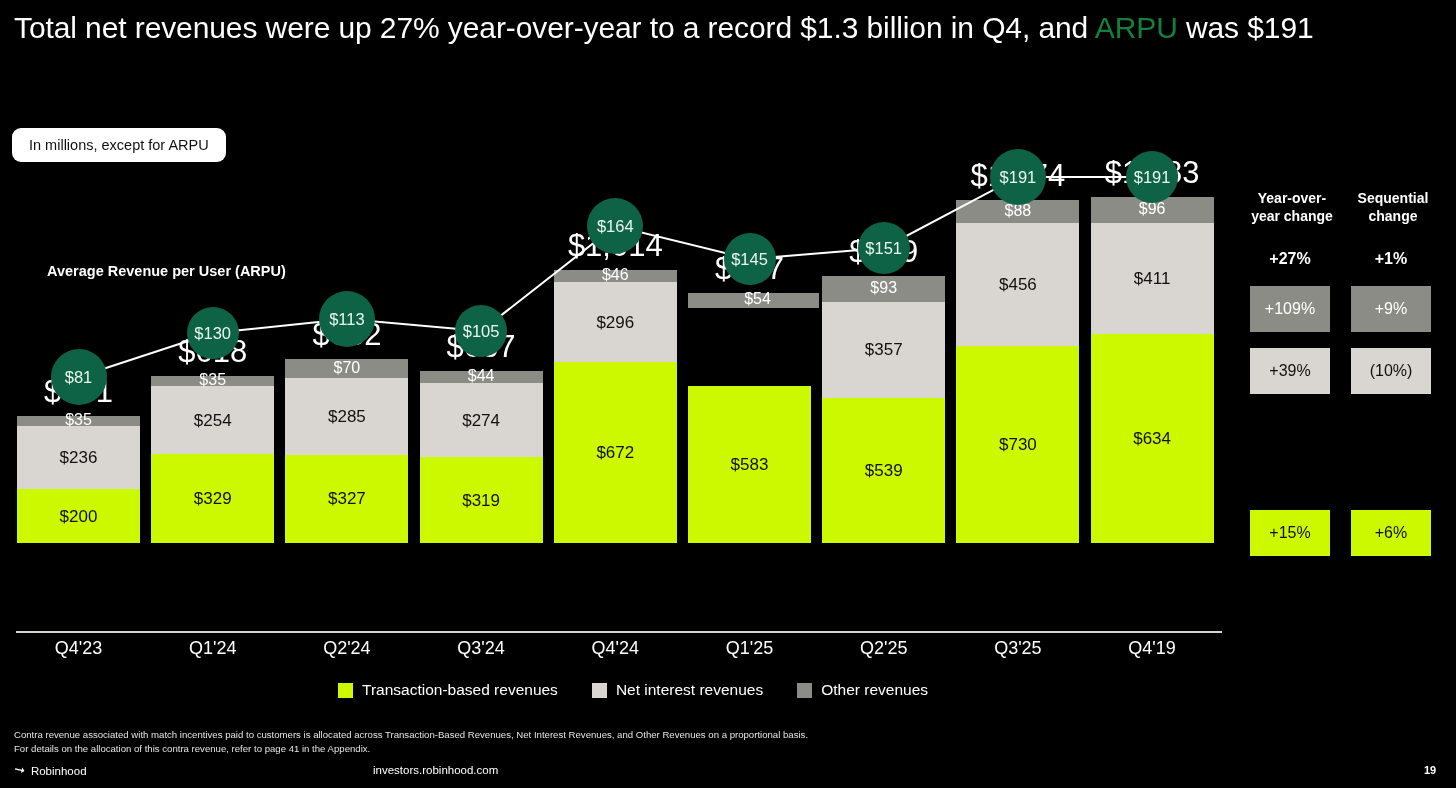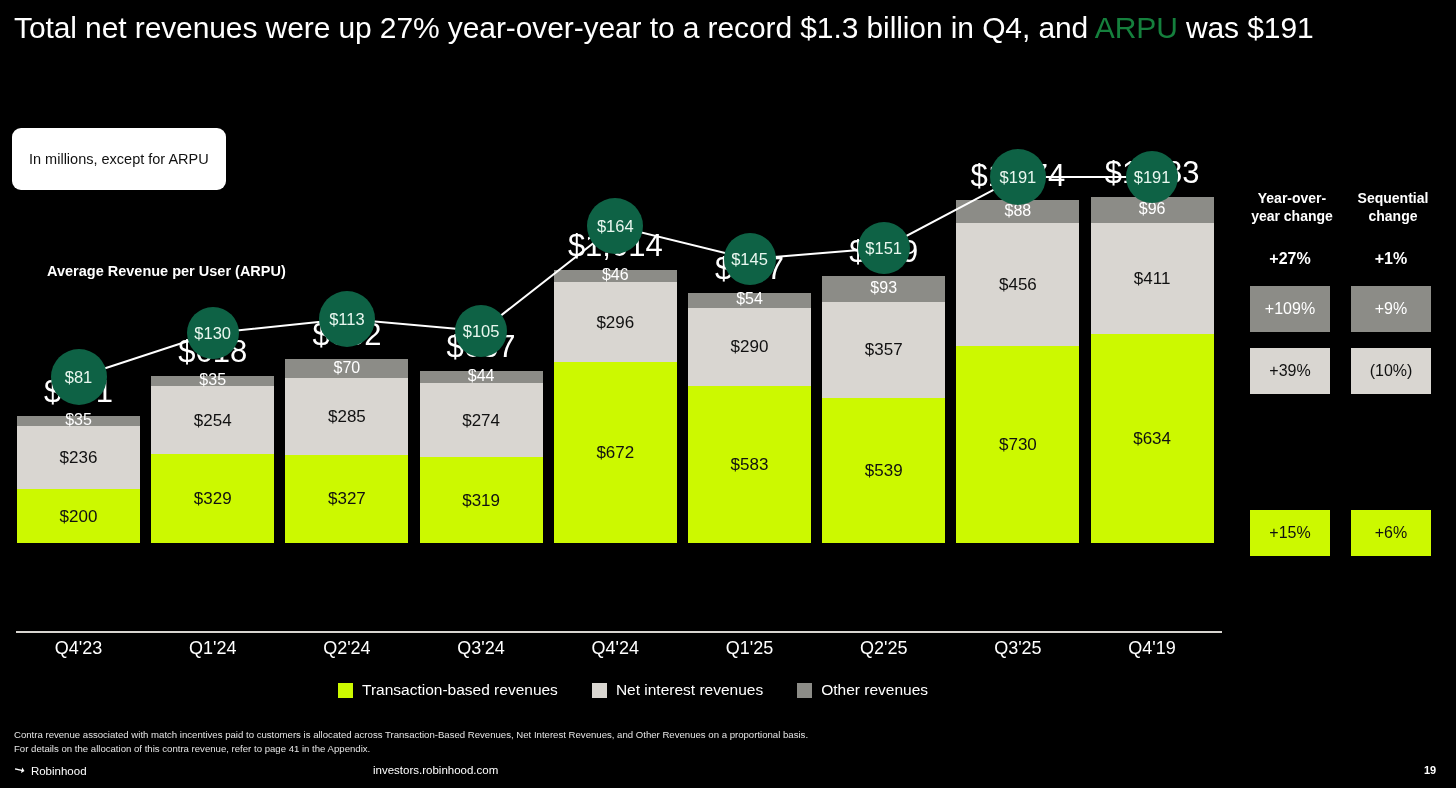--- a/index.html
+++ b/index.html
@@ -14,21 +14,21 @@
   #title{
     position:absolute;left:14px;top:8px;width:1430px;
     font-size:30px;line-height:1.36;font-weight:400;color:#fff;letter-spacing:-0.1px;
   }
   #title .accent{color:#15803d;}
 
   
   #units-pill{
     position:absolute;left:12px;top:128px;
     background:#fff;color:#111;border-radius:9px;
-    padding:23px 17px;font-size:14.5px;font-weight:400;white-space:nowrap;
+    padding:9px 17px;font-size:14.5px;font-weight:400;white-space:nowrap;
   }
 
   
   #arpu-label{
     position:absolute;left:47px;top:263px;
     font-size:14.5px;font-weight:bold;color:#fff;white-space:nowrap;
   }
 
   
   #plot{position:absolute;left:0;top:0;width:1240px;height:700px;}
@@ -169,24 +169,21 @@
           </div>
           <div class="seg seg-oth thin" style="height: 12.397px; bottom: 260.876px;">
             <span>$46</span>
           </div>
           <div class="bar-total" style="bottom: 279.273px;">$1,014</div>
         </div>
         <div class="bar-group" style="left: 688px; width: 123px; height: 249.827px; bottom: 157px;">
           <div class="seg seg-txn" style="height: 157.119px; bottom: 0px;">
             <span>$583</span>
           </div>
-          <div class="seg seg-int" style="height: 78.155px; bottom: 157.119px;">
-            <span>$290</span>
-          </div>
-          <div class="seg seg-oth thin" style="height: 14.553px; bottom: 235.274px;">
+          <div class="seg seg-oth thin" style="height: 14.553px; bottom: 235.274px; padding-left: 8px;">
             <span>$54</span>
           </div>
           <div class="bar-total" style="bottom: 255.827px;">$927</div>
         </div>
         <div class="bar-group" style="left: 822.2px; width: 123px; height: 266.536px; bottom: 157px;">
           <div class="seg seg-txn" style="height: 145.261px; bottom: 0px;">
             <span>$539</span>
           </div>
           <div class="seg seg-int" style="height: 96.2115px; bottom: 145.261px;">
             <span>$357</span>

